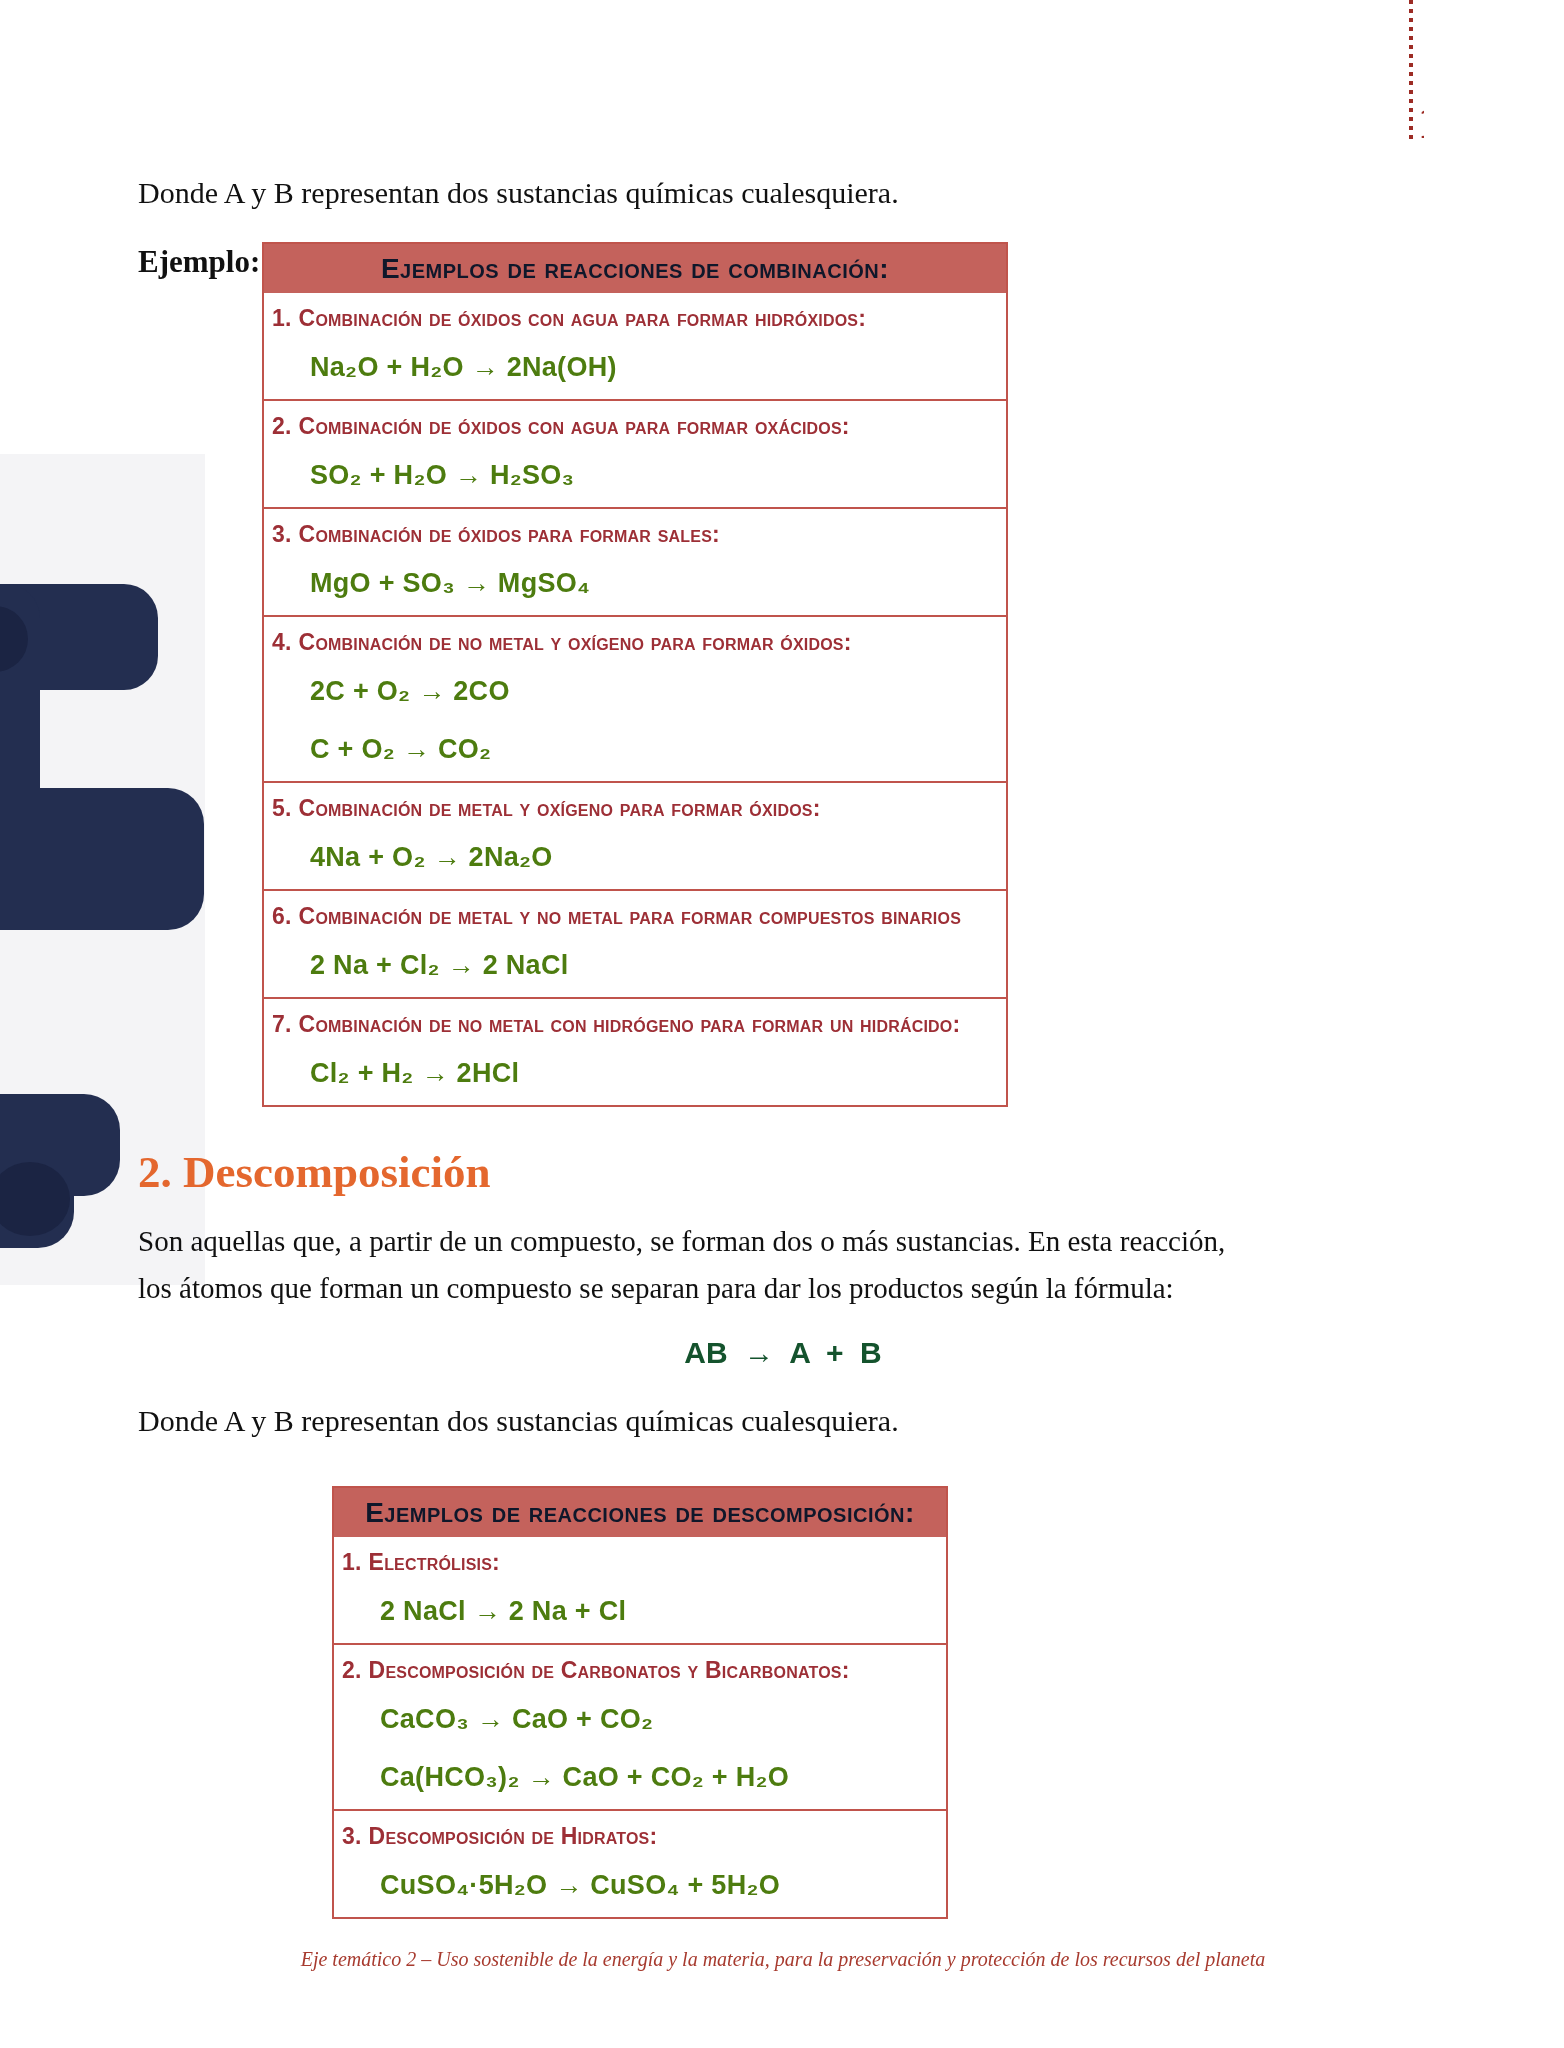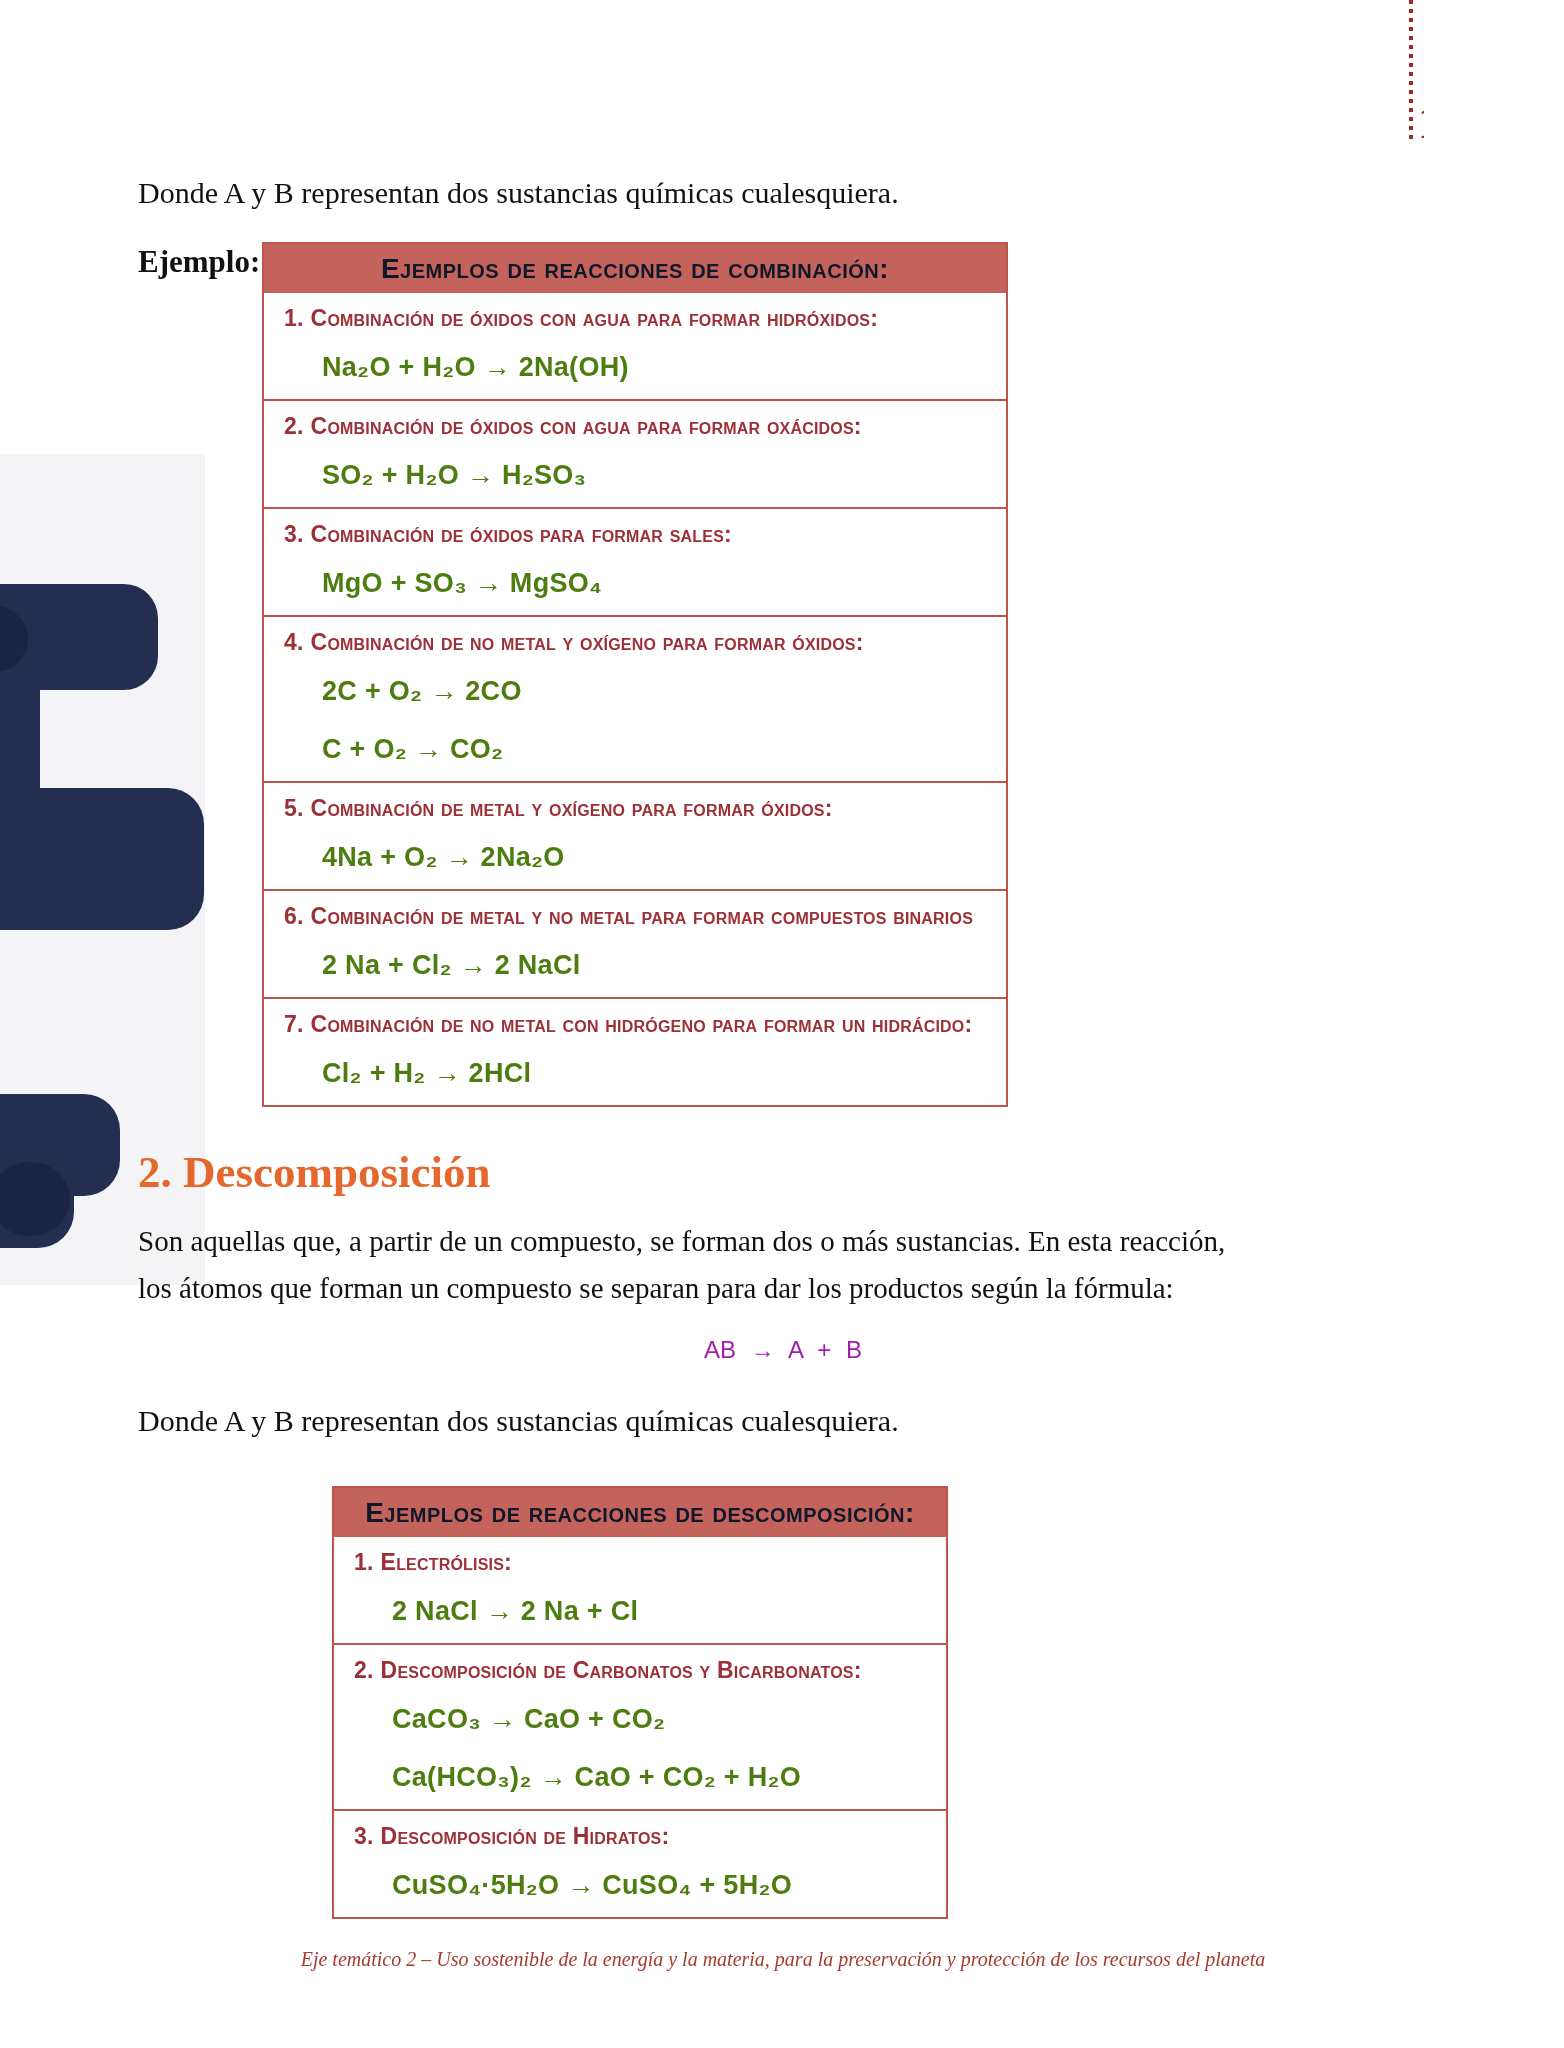--- a/index.html
+++ b/index.html
@@ -43,21 +43,21 @@
     position:absolute;left:1418px;top:96px;
     font-size:46px;font-weight:bold;color:var(--page-red);
   }
   
   .donde1{position:absolute;left:138px;top:176px;font-size:30px;}
   .ejemplo{position:absolute;left:138px;top:244px;font-size:31px;font-weight:bold;}
   .heading2{position:absolute;left:138px;top:1146px;font-size:45px;font-weight:bold;color:var(--heading-orange);}
   .para{position:absolute;left:138px;top:1218px;width:1300px;font-size:29px;line-height:47px;}
   .formula{
     position:absolute;left:138px;top:1336px;width:1290px;text-align:center;
-    font-family:"Liberation Sans",sans-serif;font-weight:normal;font-size:24px;word-spacing:8px;color:#a21caf;
+    font-family:"Liberation Sans",sans-serif;font-weight:bold;font-size:30px;word-spacing:8px;color:#14532d;
   }
   .donde2{position:absolute;left:138px;top:1404px;font-size:30px;}
   .footer{
     position:absolute;left:138px;top:1948px;width:1290px;text-align:center;
     font-style:italic;font-size:20px;color:var(--footer-red);
   }
   
   .rtable{
     position:absolute;
     background:#ffffff;
@@ -69,21 +69,21 @@
   .thead{
     background:var(--accent);
     color:#0f172a;
     font-weight:bold;
     font-variant:small-caps;
     font-size:28px;
     text-align:center;
     padding:9px 4px 8px 4px;
     letter-spacing:0.5px;
   }
-  .row{border-bottom:2px solid var(--table-border);padding:10px 14px 16px 20px;}
+  .row{border-bottom:2px solid var(--table-border);padding:10px 14px 16px 8px;}
   .row:last-child{border-bottom:none;}
   .rlabel{
     color:var(--label-red);
     font-weight:bold;
     font-variant:small-caps;
     font-size:23px;
     line-height:30px;
     letter-spacing:0.2px;
   }
   .rnum{margin-right:7px;font-variant:normal;}

